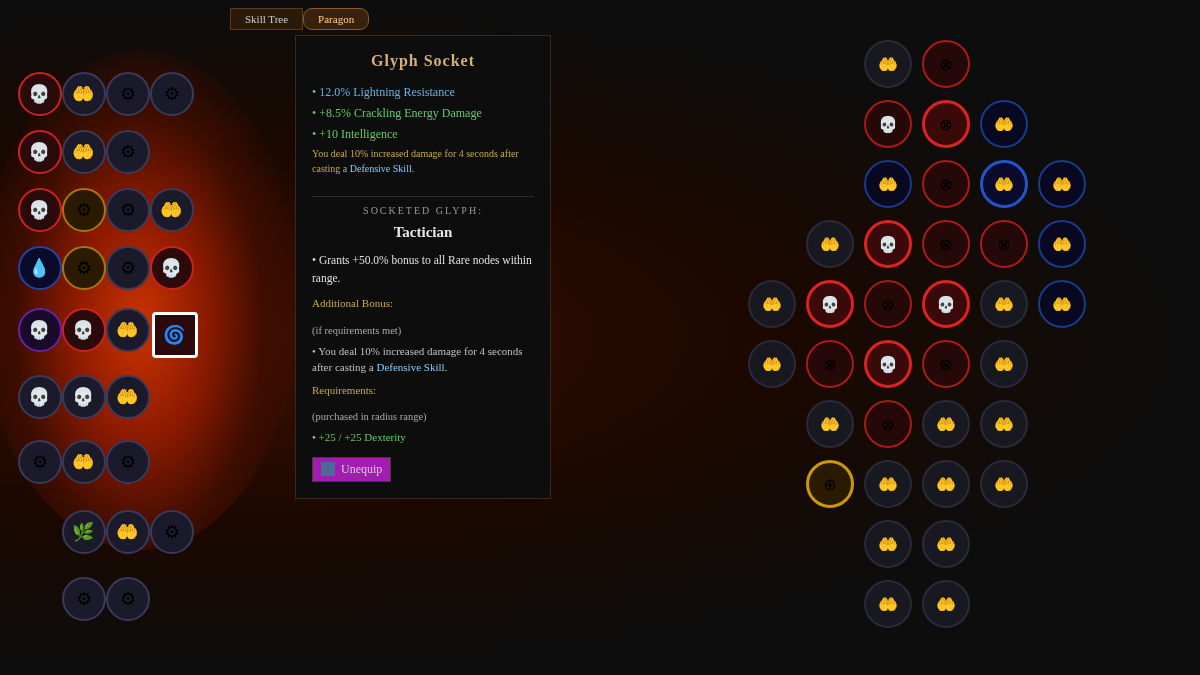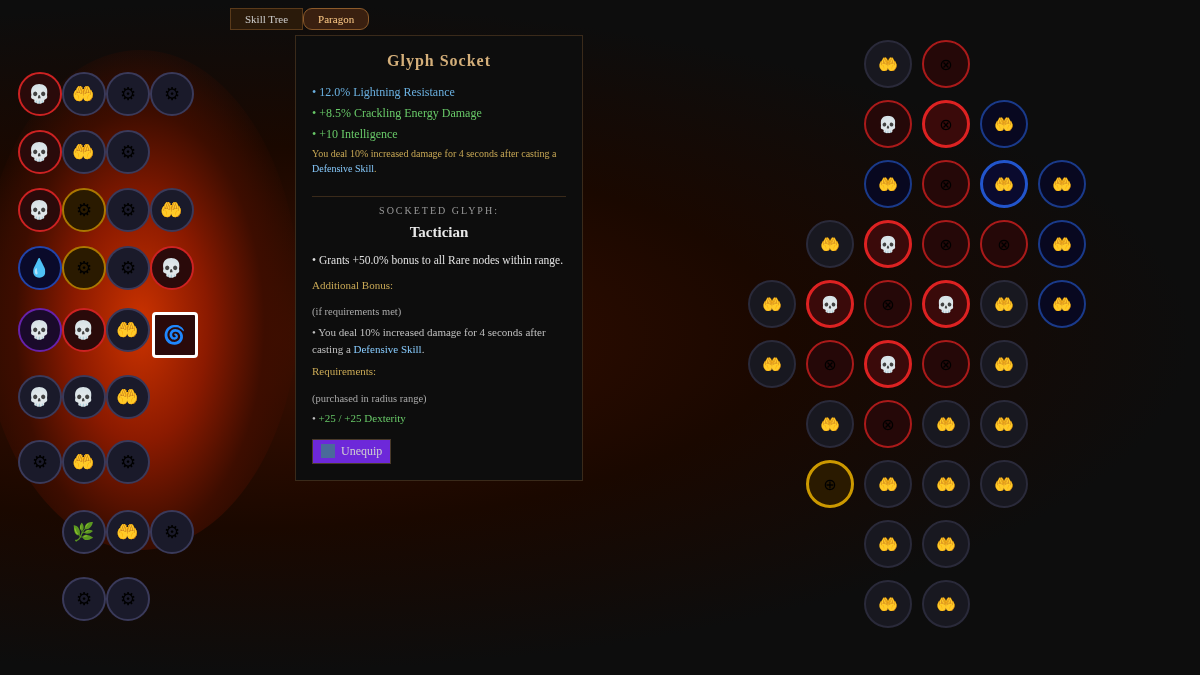--- a/index.html
+++ b/index.html
@@ -54,21 +54,21 @@
       border-color: #8b5a2a;
       color: #ffcc88;
       border-radius: 9px;
     }
 
     
     .tooltip-panel {
       position: absolute;
       left: 295px;
       top: 35px;
-      width: 288px;
+      width: 256px;
       background: #0d0d0d;
       border: 1px solid #3a2a1a;
       padding: 16px;
       z-index: 30;
     }
 
     .tooltip-title {
       text-align: center;
       font-size: 16px;
       color: #d4af7a;
@@ -155,21 +155,21 @@
       display: block;
       margin-bottom: 10px;
     }
 
     .req-value { color: #68c968; }
 
     .unequip-btn {
       display: flex;
       gap: 6px;
       padding: 4px 8px;
-      background: #6d28d9;
+      background: #a21caf;
       border: 1px solid #4a3a2a;
       cursor: pointer;
       font-size: 12px;
       color: #d0d0d0;
       width: fit-content;
     }
 
     .unequip-icon {
       width: 14px;
       height: 14px;

